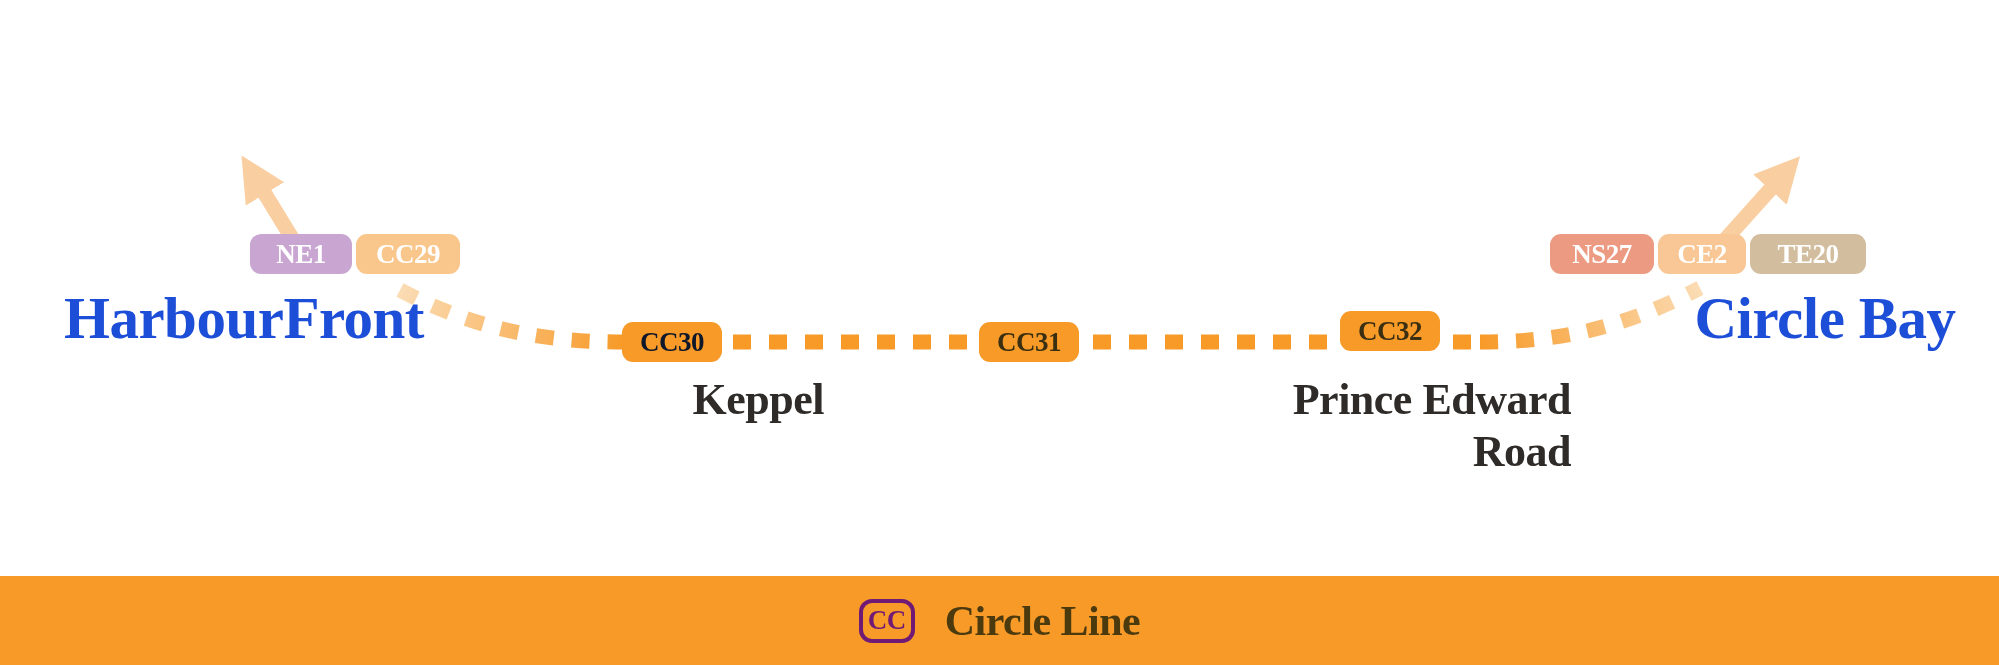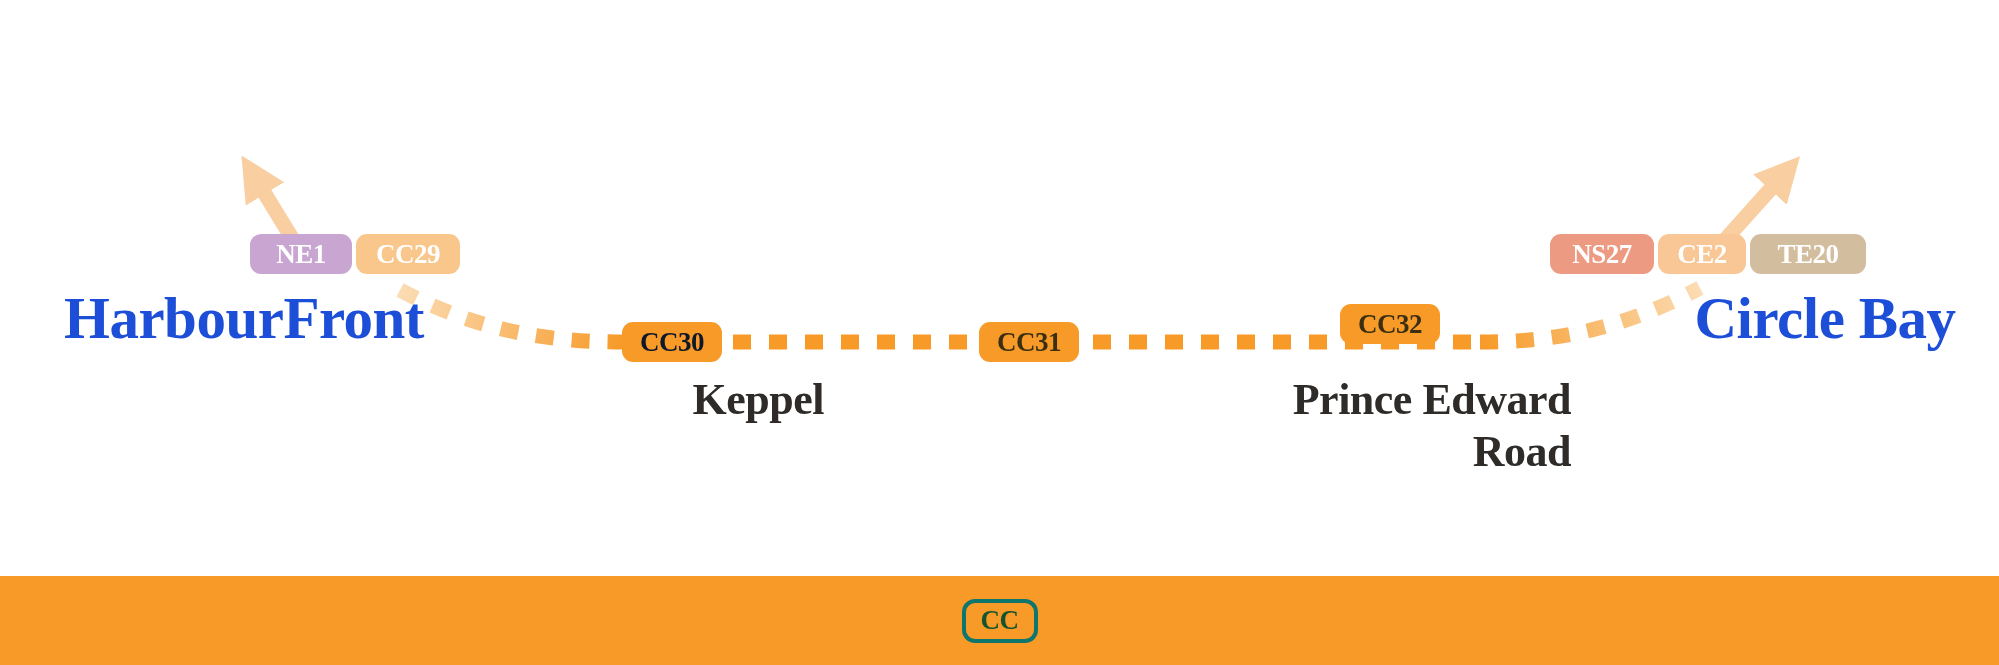--- a/index.html
+++ b/index.html
@@ -12,21 +12,21 @@
   
   .chip{
     position:absolute;height:40px;border-radius:11px;
     display:flex;align-items:center;justify-content:center;
     font-size:27px;line-height:1;color:#ffffff;letter-spacing:-0.5px;
   }
   .chip-ne1 {left:250px;top:234px;width:102px;background:#C9A5D2}
   .chip-cc29{left:356px;top:234px;width:104px;background:#F9C78C}
   .chip-cc30{left:622px;top:322px;width:100px;background:#F79A28;color:#0f172a}
   .chip-cc31{left:979px;top:322px;width:100px;background:#F79A28;color:#3B2F12}
-  .chip-cc32{left:1340px;top:304px;width:100px;background:#F79A28;color:#3B2F12}
+  .chip-cc32{left:1340px;top:311px;width:100px;background:#F79A28;color:#3B2F12}
   .chip-ns27{left:1550px;top:234px;width:104px;background:#EC9B82}
   .chip-ce2 {left:1658px;top:234px;width:88px;background:#F8C795}
   .chip-te20{left:1750px;top:234px;width:116px;background:#D2BD9E}
   
   .station-name{
     position:absolute;color:#2E2B28;font-size:44px;line-height:1.18;text-align:right;
     letter-spacing:-0.5px;
   }
   .name-keppel    {left:524px;top:374px;width:300px}
   .name-cantonment{left:879px;top:374px;width:300px}
@@ -36,23 +36,23 @@
     letter-spacing:-0.5px;
   }
   .name-harbourfront{left:64px;top:286px;width:320px}
   .name-marinabay   {left:1675px;top:286px;width:300px}
   
   .band{
     position:absolute;left:0;top:576px;width:1999px;height:89px;background:#F79A28;
     display:flex;align-items:center;justify-content:center;gap:30px;
   }
   .legend-chip{
-    width:76px;height:44px;border:4px solid #0f766e;border-radius:13px;
+    width:56px;height:44px;border:4px solid #701a75;border-radius:13px;
     display:flex;align-items:center;justify-content:center;
-    font-size:27px;color:#14532d;letter-spacing:-0.5px;
+    font-size:27px;color:#701a75;letter-spacing:-0.5px;
   }
   .legend-label{font-size:42px;color:#4C3A0F;letter-spacing:-0.5px}
 </style>
 </head>
 <body>
 
 <div class="canvas">
 
   <svg class="layer" width="1999" height="665" viewBox="0 0 1999 665">
     <defs>
@@ -95,15 +95,16 @@
   <div class="chip chip-cc32">CC32</div>
   <div class="station-name name-per">Prince Edward Road</div>
 
   <div class="chip chip-ns27">NS27</div>
   <div class="chip chip-ce2">CE2</div>
   <div class="chip chip-te20">TE20</div>
   <div class="terminus-name name-marinabay">Circle Bay</div>
 
   <div class="band">
     <div class="legend-chip">CC</div>
+    <div class="legend-label">Circle Line</div>
   </div>
 
 </div>
 
 </body></html>

